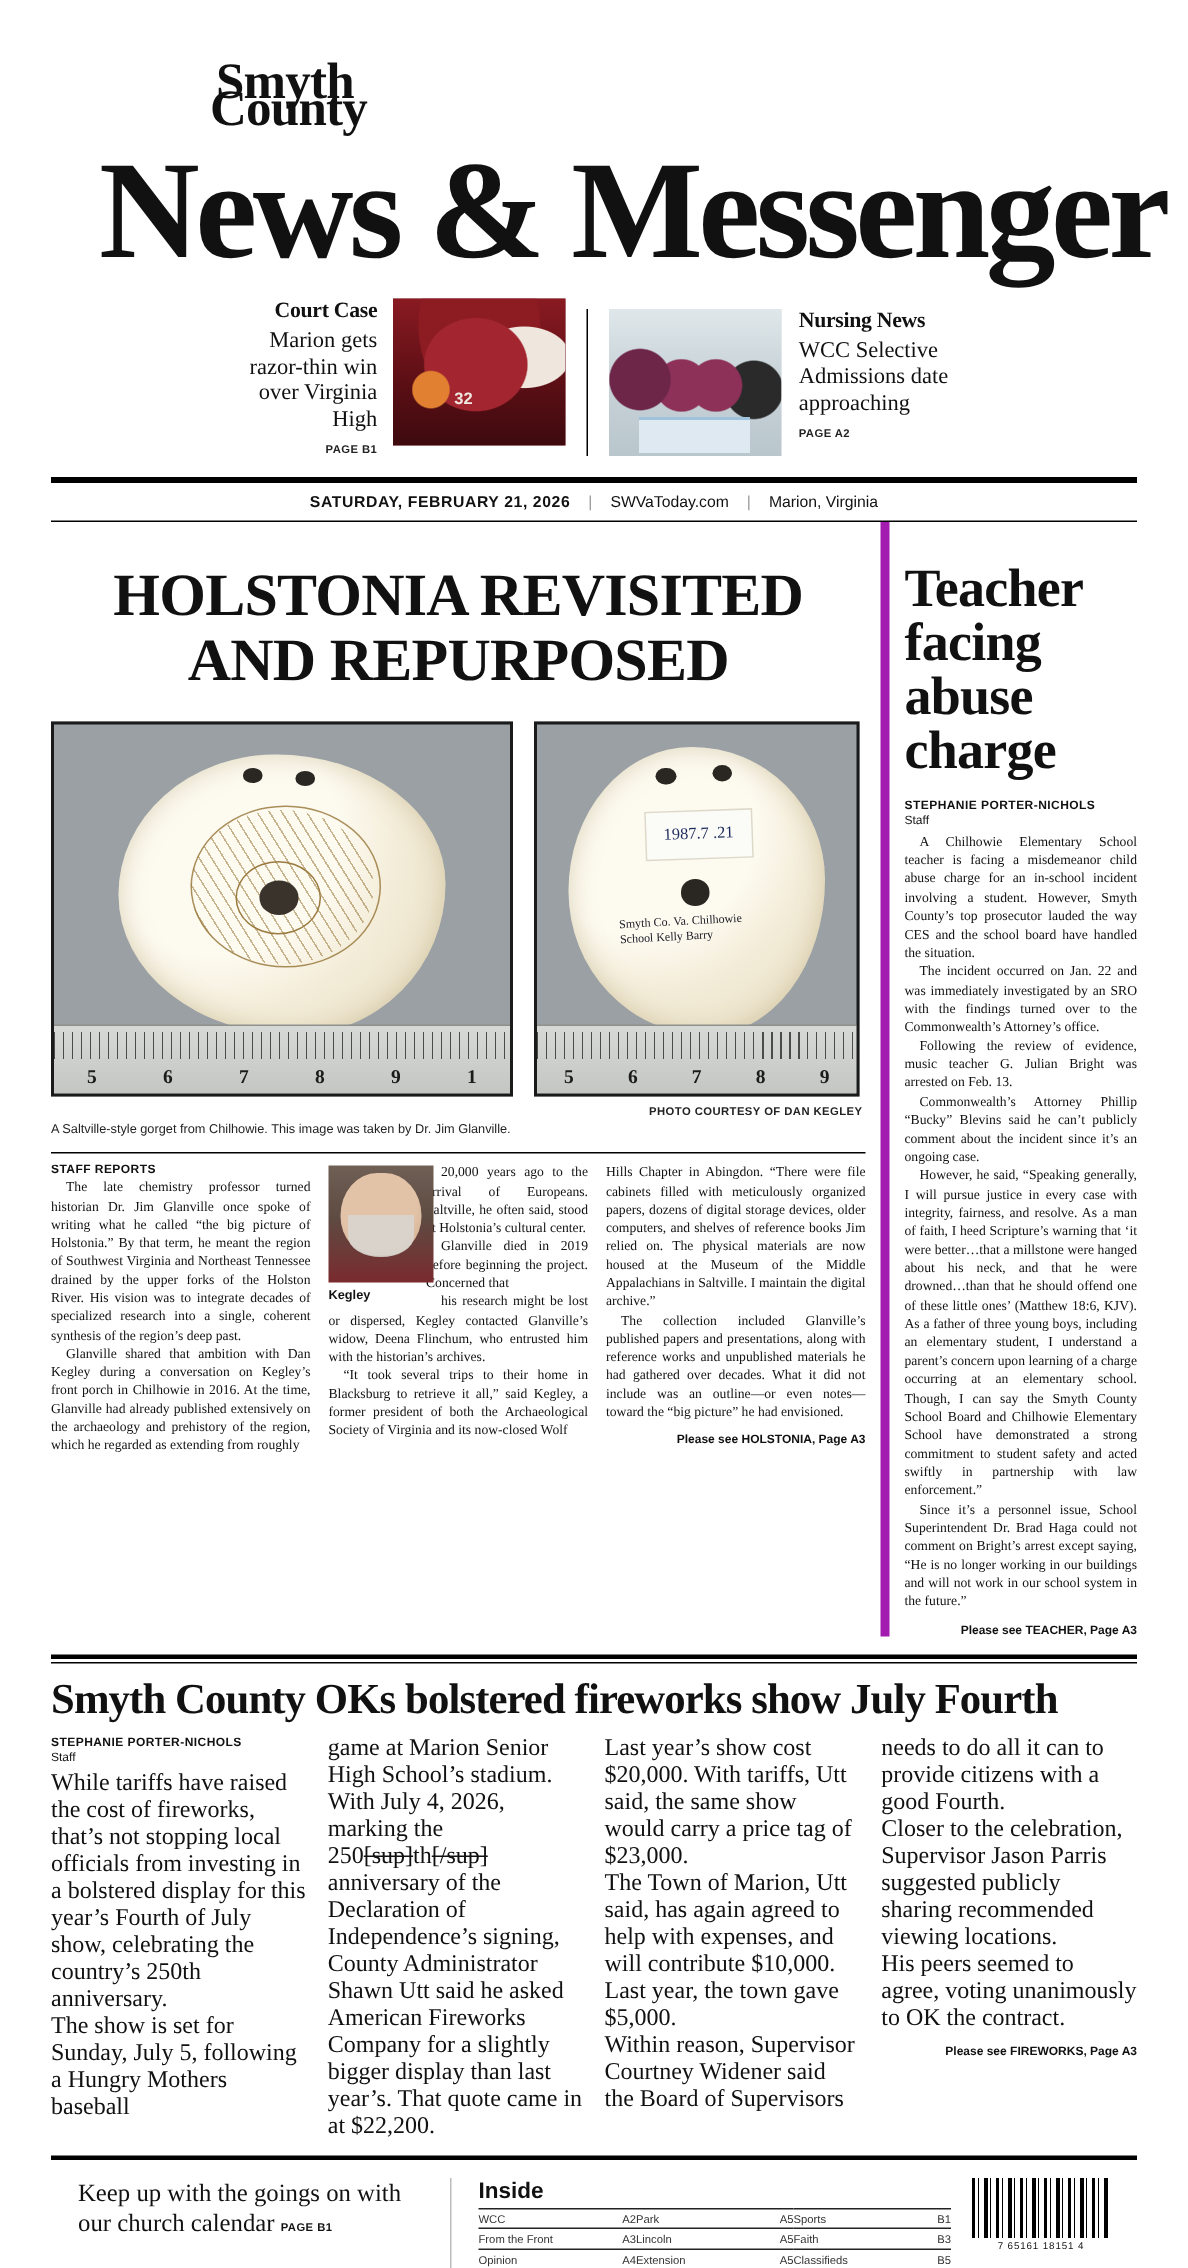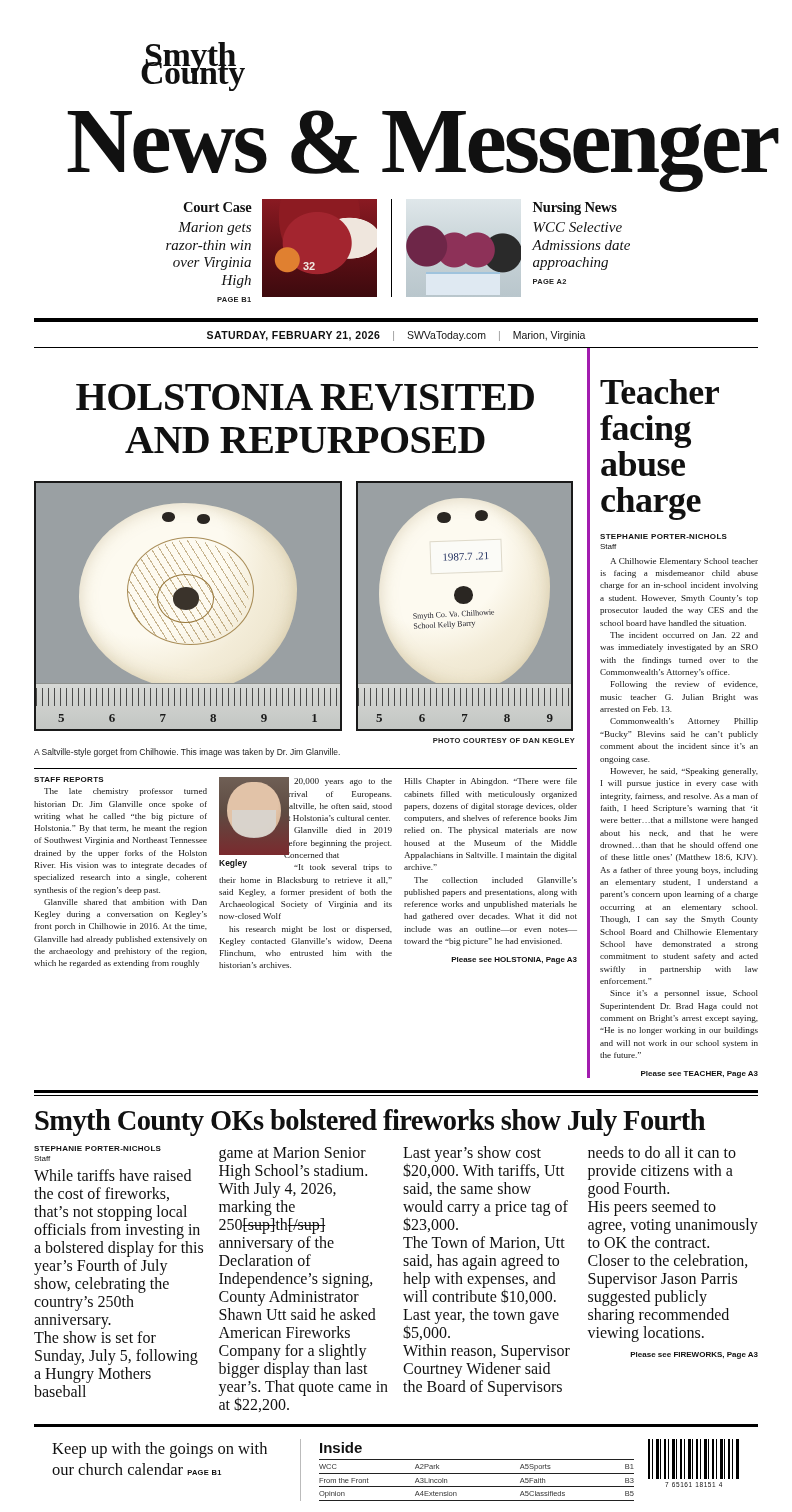--- a/index.html
+++ b/index.html
@@ -32,31 +32,31 @@
     font-family:"Liberation Serif", serif;
     font-weight:700; font-size:93px; line-height:1;
     letter-spacing:-3px;
     padding-top:66px;
     text-align:center;
     white-space:nowrap;
   }
 
   
   .teasers {
-    display:flex; align-items:flex-start; justify-content:center;
+    display:flex; align-items:flex-end; justify-content:center;
     gap:0px; padding:12px 34px 0 34px;
   }
   .teaser { display:flex; align-items:flex-start; }
   .teaser-text { text-align:right; padding-right:10px; width:120px; }
   .teaser-text.left-al { text-align:left; padding-right:0; padding-left:12px; width:130px; }
   .t-kicker {
     font-family:"Liberation Serif", serif;
     font-weight:700; font-size:14.5px; margin-bottom:3px; letter-spacing:-0.2px;
   }
-  .t-head { font-size:15px; line-height:1.18;font-style:italic; }
+  .t-head { font-size:15px; line-height:1.18; }
   .t-page {
     font-family:"Liberation Sans", sans-serif;
     font-weight:700; font-size:7.5px; letter-spacing:0.3px; margin-top:5px; color:#222;
   }
   .t-photo { width:115px; height:98px; position:relative; overflow:hidden; }
   .t-divider { width:1px; background:#000; height:98px; margin:0 14px; }
 
   
   .bb { background:#6d1118; }
   .bb:before{content:"";position:absolute;inset:0;
@@ -88,21 +88,21 @@
     font-family:"Liberation Sans", sans-serif; font-size:10.5px;
   }
   .dateline .d-date { font-weight:700; letter-spacing:0.4px; }
   .dateline .sep { color:#999; }
   .dateline .d-site, .dateline .d-city { font-weight:400; }
   .rule-thin { height:1px; background:#000; margin:0 34px; }
 
   
   .content { display:flex; padding:0 34px; }
   .col-left { width:553px; padding-right:10px; }
-  .col-right { width:175px; padding-left:10px; border-left:3px solid #a21caf; }
+  .col-right { width:175px; padding-left:10px; border-left:6px solid #a21caf; }
 
   .lead-head {
     font-family:"Liberation Serif", serif;
     font-weight:700; font-size:40px; line-height:1.07;
     text-align:center; letter-spacing:-0.5px;
     padding:28px 10px 20px 10px;
   }
 
   .photo-row { display:flex; gap:14px; align-items:flex-start; }
   .gorget { border:2px solid #1a1a1a; position:relative; overflow:hidden; background:#9aa0a3; }
@@ -373,22 +373,22 @@
           <p>The late chemistry professor turned historian Dr. Jim Glanville once spoke of writing what he called “the big picture of Holstonia.” By that term, he meant the region of Southwest Virginia and Northeast Tennessee drained by the upper forks of the Holston River. His vision was to integrate decades of specialized research into a single, coherent synthesis of the region’s deep past.</p>
           <p>Glanville shared that ambition with Dan Kegley during a conversation on Kegley’s front porch in Chilhowie in 2016. At the time, Glanville had already published extensively on the archaeology and prehistory of the region, which he regarded as extending from roughly</p>
         </div>
         <div class="c">
           <div class="mug">
             <div class="mug-img"></div>
             <div class="mug-name">Kegley</div>
           </div>
           <p>20,000 years ago to the arrival of Europeans. Saltville, he often said, stood at Holstonia’s cultural center.</p>
           <p>Glanville died in 2019 before beginning the project. Concerned that</p>
+          <p>his research might be lost or dispersed, Kegley contacted Glanville’s widow, Deena Flinchum, who entrusted him with the historian’s archives.</p>
           <p>“It took several trips to their home in Blacksburg to retrieve it all,” said Kegley, a former president of both the Archaeological Society of Virginia and its now-closed Wolf</p>
-          <p>his research might be lost or dispersed, Kegley contacted Glanville’s widow, Deena Flinchum, who entrusted him with the historian’s archives.</p>
         </div>
         <div class="c">
           <p class="noind">Hills Chapter in Abingdon. “There were file cabinets filled with meticulously organized papers, dozens of digital storage devices, older computers, and shelves of reference books Jim relied on. The physical materials are now housed at the Museum of the Middle Appalachians in Saltville. I maintain the digital archive.”</p>
           <p>The collection included Glanville’s published papers and presentations, along with reference works and unpublished materials he had gathered over decades. What it did not include was an outline—or even notes—toward the “big picture” he had envisioned.</p>
           <div class="jump">
             <span>Please see</span>
             <b>HOLSTONIA</b><span>, Page A3</span>
           </div>
         </div>
       </div>
@@ -428,22 +428,22 @@
         <p class="noind">game at Marion Senior High School’s stadium.</p>
         <p><span>With July 4, 2026, marking the 250</span><span class="strike">[sup]</span><span>th</span><span class="strike">[/sup]</span><span> anniversary of the Declaration of Independence’s signing, County Administrator Shawn Utt said he asked American Fireworks Company for a slightly bigger display than last year’s. That quote came in at $22,200.</span></p>
       </div>
       <div class="fw-c">
         <p class="noind">Last year’s show cost $20,000. With tariffs, Utt said, the same show would carry a price tag of $23,000.</p>
         <p>The Town of Marion, Utt said, has again agreed to help with expenses, and will contribute $10,000. Last year, the town gave $5,000.</p>
         <p>Within reason, Supervisor Courtney Widener said the Board of Supervisors</p>
       </div>
       <div class="fw-c">
         <p class="noind">needs to do all it can to provide citizens with a good Fourth.</p>
+        <p>Closer to the celebration, Supervisor Jason Parris suggested publicly sharing recommended viewing locations.</p>
         <p>His peers seemed to agree, voting unanimously to OK the contract.</p>
-        <p>Closer to the celebration, Supervisor Jason Parris suggested publicly sharing recommended viewing locations.</p>
         <div class="jump">
           <span>Please see</span>
           <b>FIREWORKS</b><span>, Page A3</span>
         </div>
       </div>
     </div>
   </div>
 
   <div class="promo-rule"></div>
   <div class="promo">

